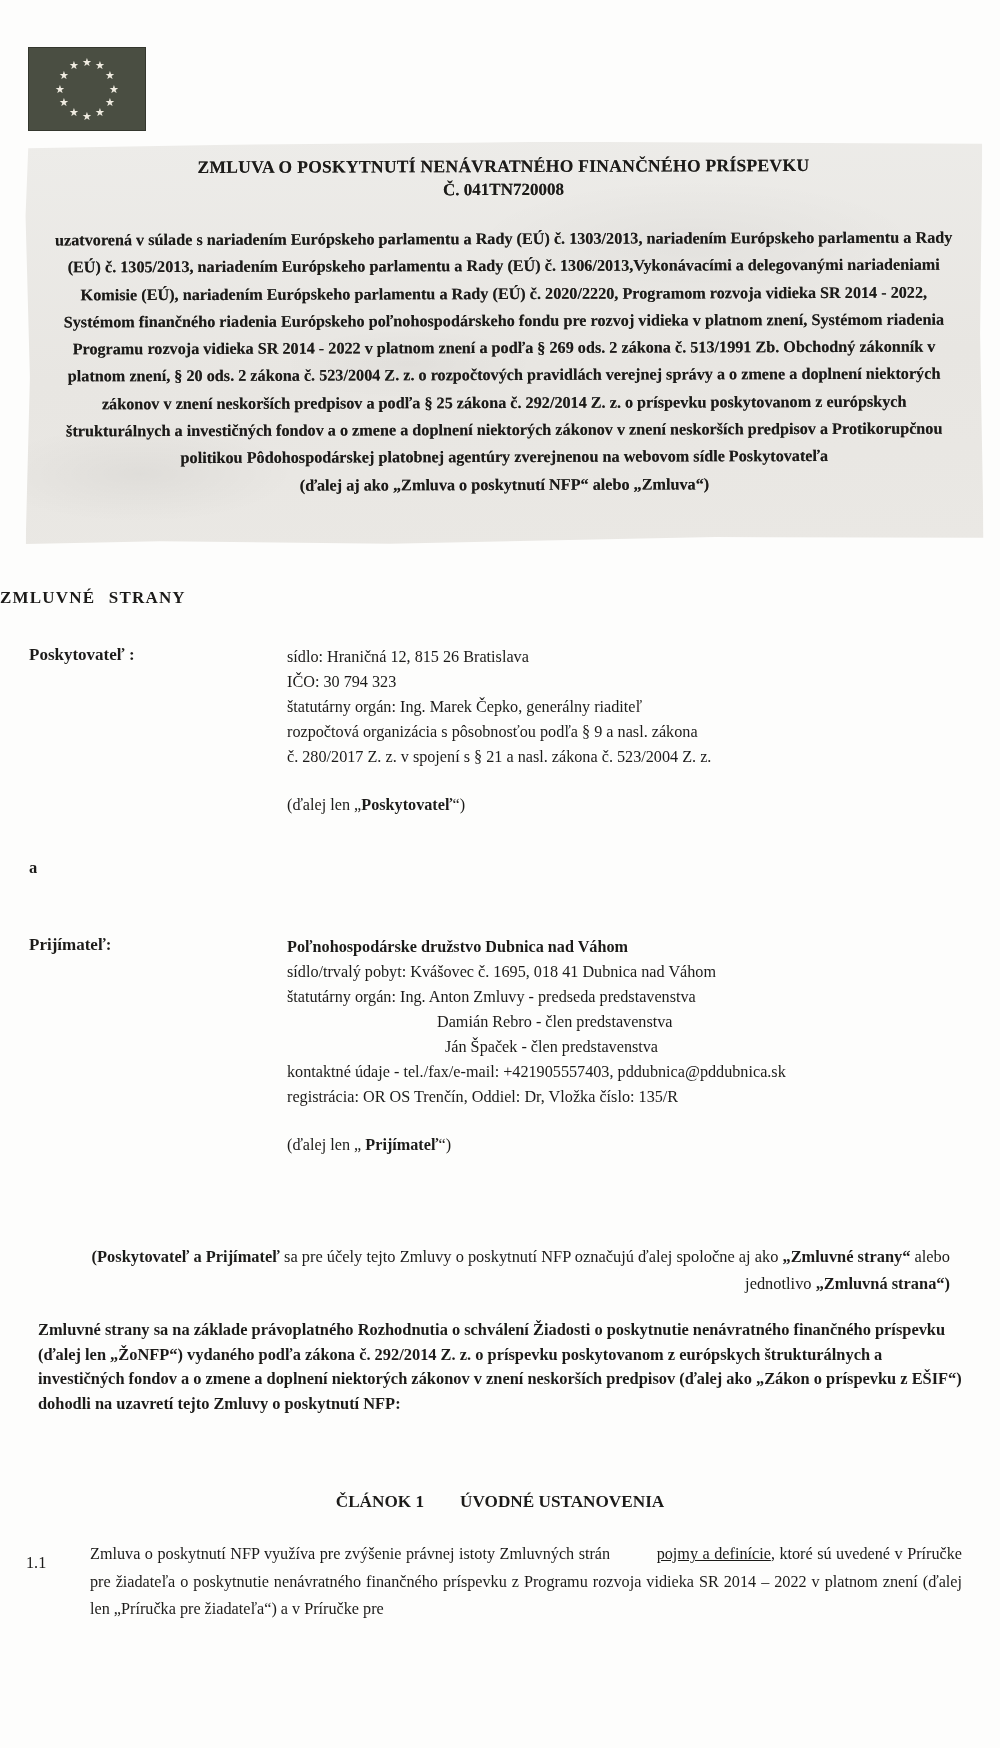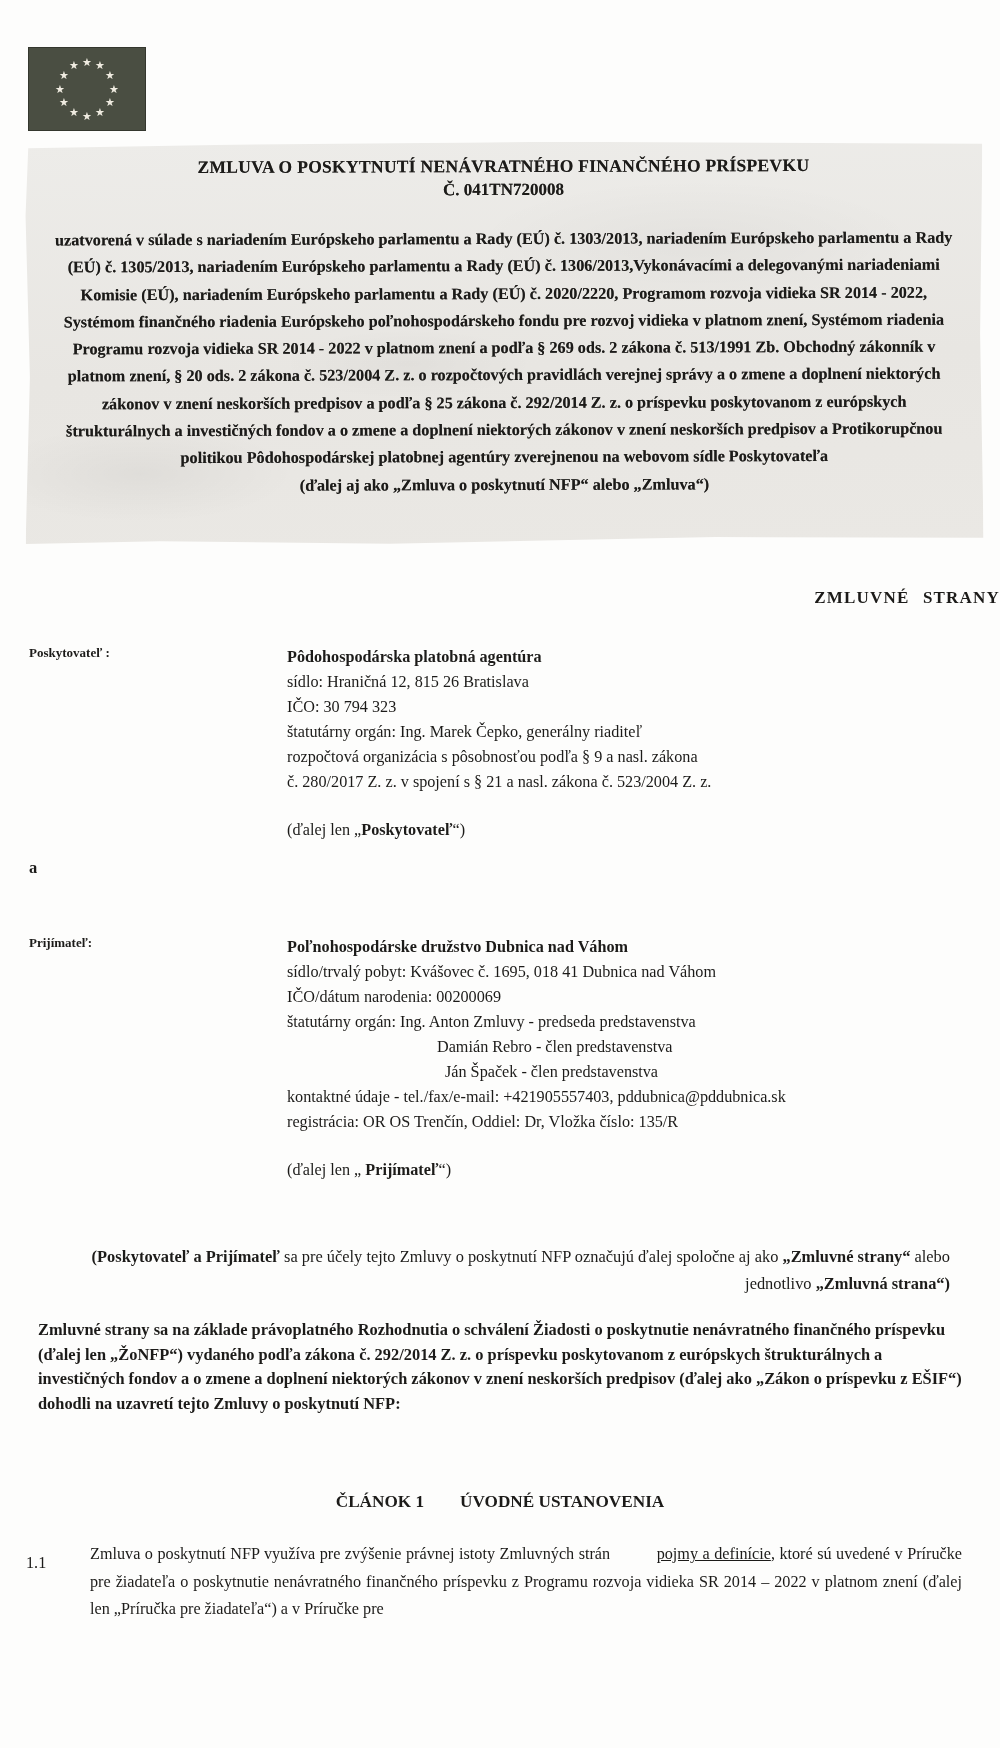--- a/index.html
+++ b/index.html
@@ -36,25 +36,25 @@
   .scan-preamble {
     margin: 26px auto 0; width: 94%;
     text-align: center; font-weight: bold;
     font-size: 16.2px; line-height: 27.3px;
   }
   .scan-alias { text-align: center; font-weight: bold; font-size: 16.2px; line-height: 27px; }
 
   
   .parties-heading {
     position: absolute; top: 588px; left: 0; width: 100%;
-    text-align: right; font-weight: bold; font-size: 17px;
+    text-align: left; font-weight: bold; font-size: 17px;
     letter-spacing: 1.2px; word-spacing: 8px;
   }
   .party { position: absolute; left: 0; width: 1000px; }
-  .party-label { position: absolute; left: 29px; top: 0; font-weight: bold; font-size: 13px; }
+  .party-label { position: absolute; left: 29px; top: 0; font-weight: bold; font-size: 17px; }
   .party-content { position: absolute; left: 287px; top: 0; width: 660px; font-size: 16.2px; line-height: 25px; }
   .party-name { font-weight: bold; }
   .party-alias { margin-top: 23px; }
   .alias-bold { font-weight: bold; }
   .board-line-1 { padding-left: 150px; }
   .board-line-2 { padding-left: 158px; }
   .provider { top: 645px; }
   .recipient { top: 935px; }
   .conjunction { position: absolute; left: 29px; top: 858px; font-weight: bold; font-size: 16.5px; }
 
@@ -111,38 +111,36 @@
     <div class="scan-number">Č. 041TN720008</div>
     <div class="scan-preamble">uzatvorená v súlade s nariadením Európskeho parlamentu a Rady (EÚ) č. 1303/2013, nariadením Európskeho parlamentu a Rady (EÚ) č. 1305/2013, nariadením Európskeho parlamentu a Rady (EÚ) č. 1306/2013,Vykonávacími a delegovanými nariadeniami Komisie (EÚ), nariadením Európskeho parlamentu a Rady (EÚ) č. 2020/2220, Programom rozvoja vidieka SR 2014 - 2022, Systémom finančného riadenia Európskeho poľnohospodárskeho fondu pre rozvoj vidieka v platnom znení, Systémom riadenia Programu rozvoja vidieka SR 2014 - 2022 v platnom znení a podľa § 269 ods. 2 zákona č. 513/1991 Zb. Obchodný zákonník v platnom znení, § 20 ods. 2 zákona č. 523/2004 Z. z. o rozpočtových pravidlách verejnej správy a o zmene a doplnení niektorých zákonov v znení neskorších predpisov a podľa § 25 zákona č. 292/2014 Z. z. o príspevku poskytovanom z európskych štrukturálnych a investičných fondov a o zmene a doplnení niektorých zákonov v znení neskorších predpisov a Protikorupčnou politikou Pôdohospodárskej platobnej agentúry zverejnenou na webovom sídle Poskytovateľa</div>
     <div class="scan-alias">(ďalej aj ako „Zmluva o poskytnutí NFP“ alebo „Zmluva“)</div>
   </div>
 
   <div class="parties-heading">ZMLUVNÉ STRANY</div>
 
   <div class="party provider">
     <div class="party-label">Poskytovateľ :</div>
     <div class="party-content">
-      <div class="party-name">Pôdohospodárska platobná agentúra</div>
       <div>sídlo: Hraničná 12, 815 26 Bratislava</div>
       <div>IČO: 30 794 323</div>
       <div>štatutárny orgán: Ing. Marek Čepko, generálny riaditeľ</div>
       <div>rozpočtová organizácia s pôsobnosťou podľa § 9 a nasl. zákona</div>
       <div>č. 280/2017 Z. z. v spojení s § 21 a nasl. zákona č. 523/2004 Z. z.</div>
       <div class="party-alias"><span>(ďalej len „</span><span class="alias-bold">Poskytovateľ</span><span>“)</span></div>
     </div>
   </div>
 
   <div class="conjunction">a</div>
 
   <div class="party recipient">
     <div class="party-label">Prijímateľ:</div>
     <div class="party-content">
       <div class="party-name">Poľnohospodárske družstvo Dubnica nad Váhom</div>
       <div>sídlo/trvalý pobyt: Kvášovec č. 1695, 018 41 Dubnica nad Váhom</div>
-      <div>IČO/dátum narodenia: 00200069</div>
       <div>štatutárny orgán: Ing. Anton Zmluvy - predseda predstavenstva</div>
       <div class="board-line-1">Damián Rebro - člen predstavenstva</div>
       <div class="board-line-2">Ján Špaček - člen predstavenstva</div>
       <div>kontaktné údaje - tel./fax/e-mail: +421905557403, pddubnica@pddubnica.sk</div>
       <div>registrácia:  OR OS Trenčín, Oddiel: Dr, Vložka číslo: 135/R</div>
       <div class="party-alias"><span>(ďalej len „ </span><span class="alias-bold">Prijímateľ</span><span>“)</span></div>
     </div>
   </div>
 
   <div class="joint-clause"><span class="b">(Poskytovateľ a Prijímateľ</span><span> sa pre účely tejto Zmluvy o poskytnutí NFP označujú ďalej spoločne aj ako </span><span class="b">„Zmluvné strany“</span><span> alebo jednotlivo </span><span class="b">„Zmluvná strana“)</span></div>

